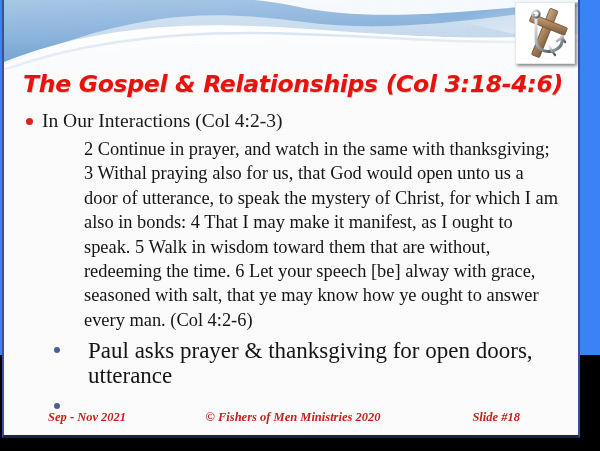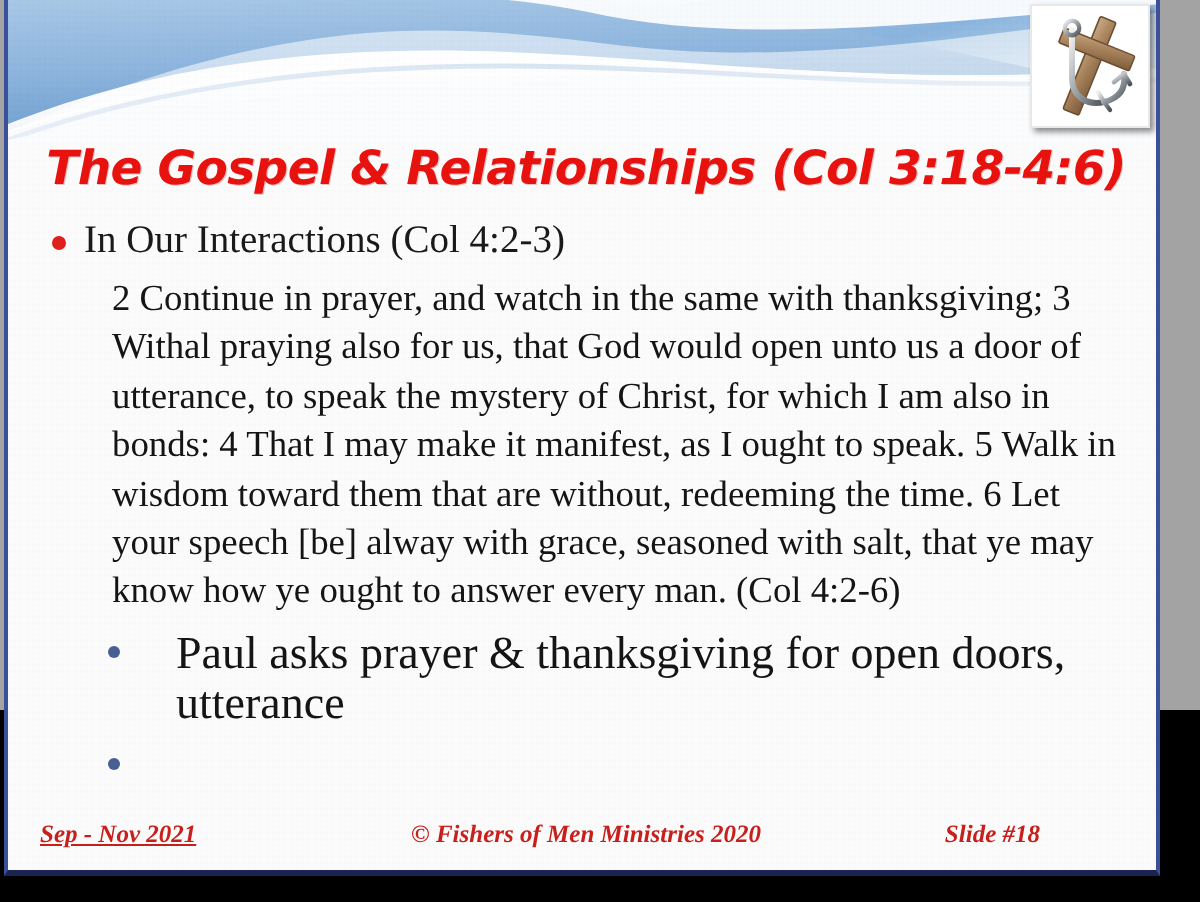--- a/index.html
+++ b/index.html
@@ -14,21 +14,21 @@
     font-family: "Liberation Serif", "DejaVu Serif", serif;
   }
 
   
   #slide-root {
     position: absolute;
     left: 0;
     top: 0;
     width: 600px;
     height: 355px;
-    background: #a3a3a3;
+    background: #3b82f6;
   }
 
   #slide {
     position: absolute;
     left: 2px;
     top: 0px;
     width: 578px;
     height: 438px;
     background: #fbfbfb;
     border-left: 2px solid #3b4f9b;
@@ -113,21 +113,21 @@
     left: 22px;
     top: 10px;
     width: 7px;
     height: 7px;
     border-radius: 50%;
     background: #e0201d;
   }
 
   #scripture {
     margin: 3px 0 1px 0;
-    padding: 0 20px 0 52px;
+    padding: 0 20px 0 80px;
     font-size: 18.4px;
     line-height: 24.4px;
     color: #151515;
     text-align: left;
   }
 
   .lvl2 {
     position: relative;
     padding-left: 84px;
     margin-top: 6px;
@@ -153,21 +153,21 @@
     width: 578px;
     height: 20px;
     display: flex;
     align-items: center;
     color: #c8201c;
     font-family: "Liberation Serif", serif;
     font-weight: bold;
     font-style: italic;
     font-size: 12.5px;
   }
-  #footer .f-left   { position: absolute; left: 16px; text-decoration: underline; }
+  #footer .f-left   { position: absolute; left: 44px; }
   #footer .f-center { position: absolute; left: 0; width: 578px; text-align: center; }
   #footer .f-right  { position: absolute; right: 62px; }
 </style>
 </head>
 <body>
 
 <div id="slide-root">
 
   <div id="slide">
 

